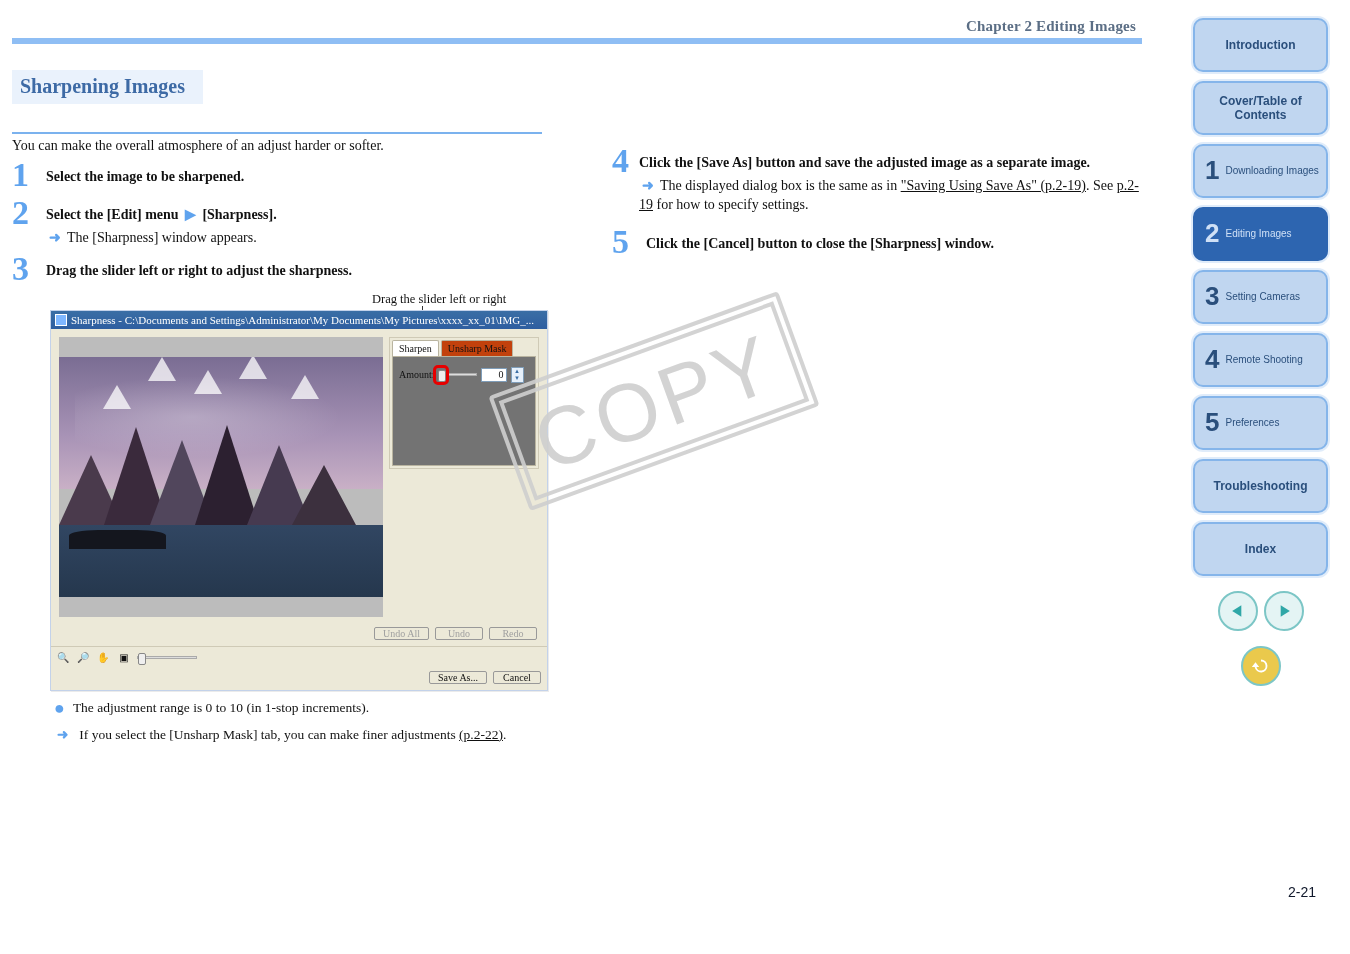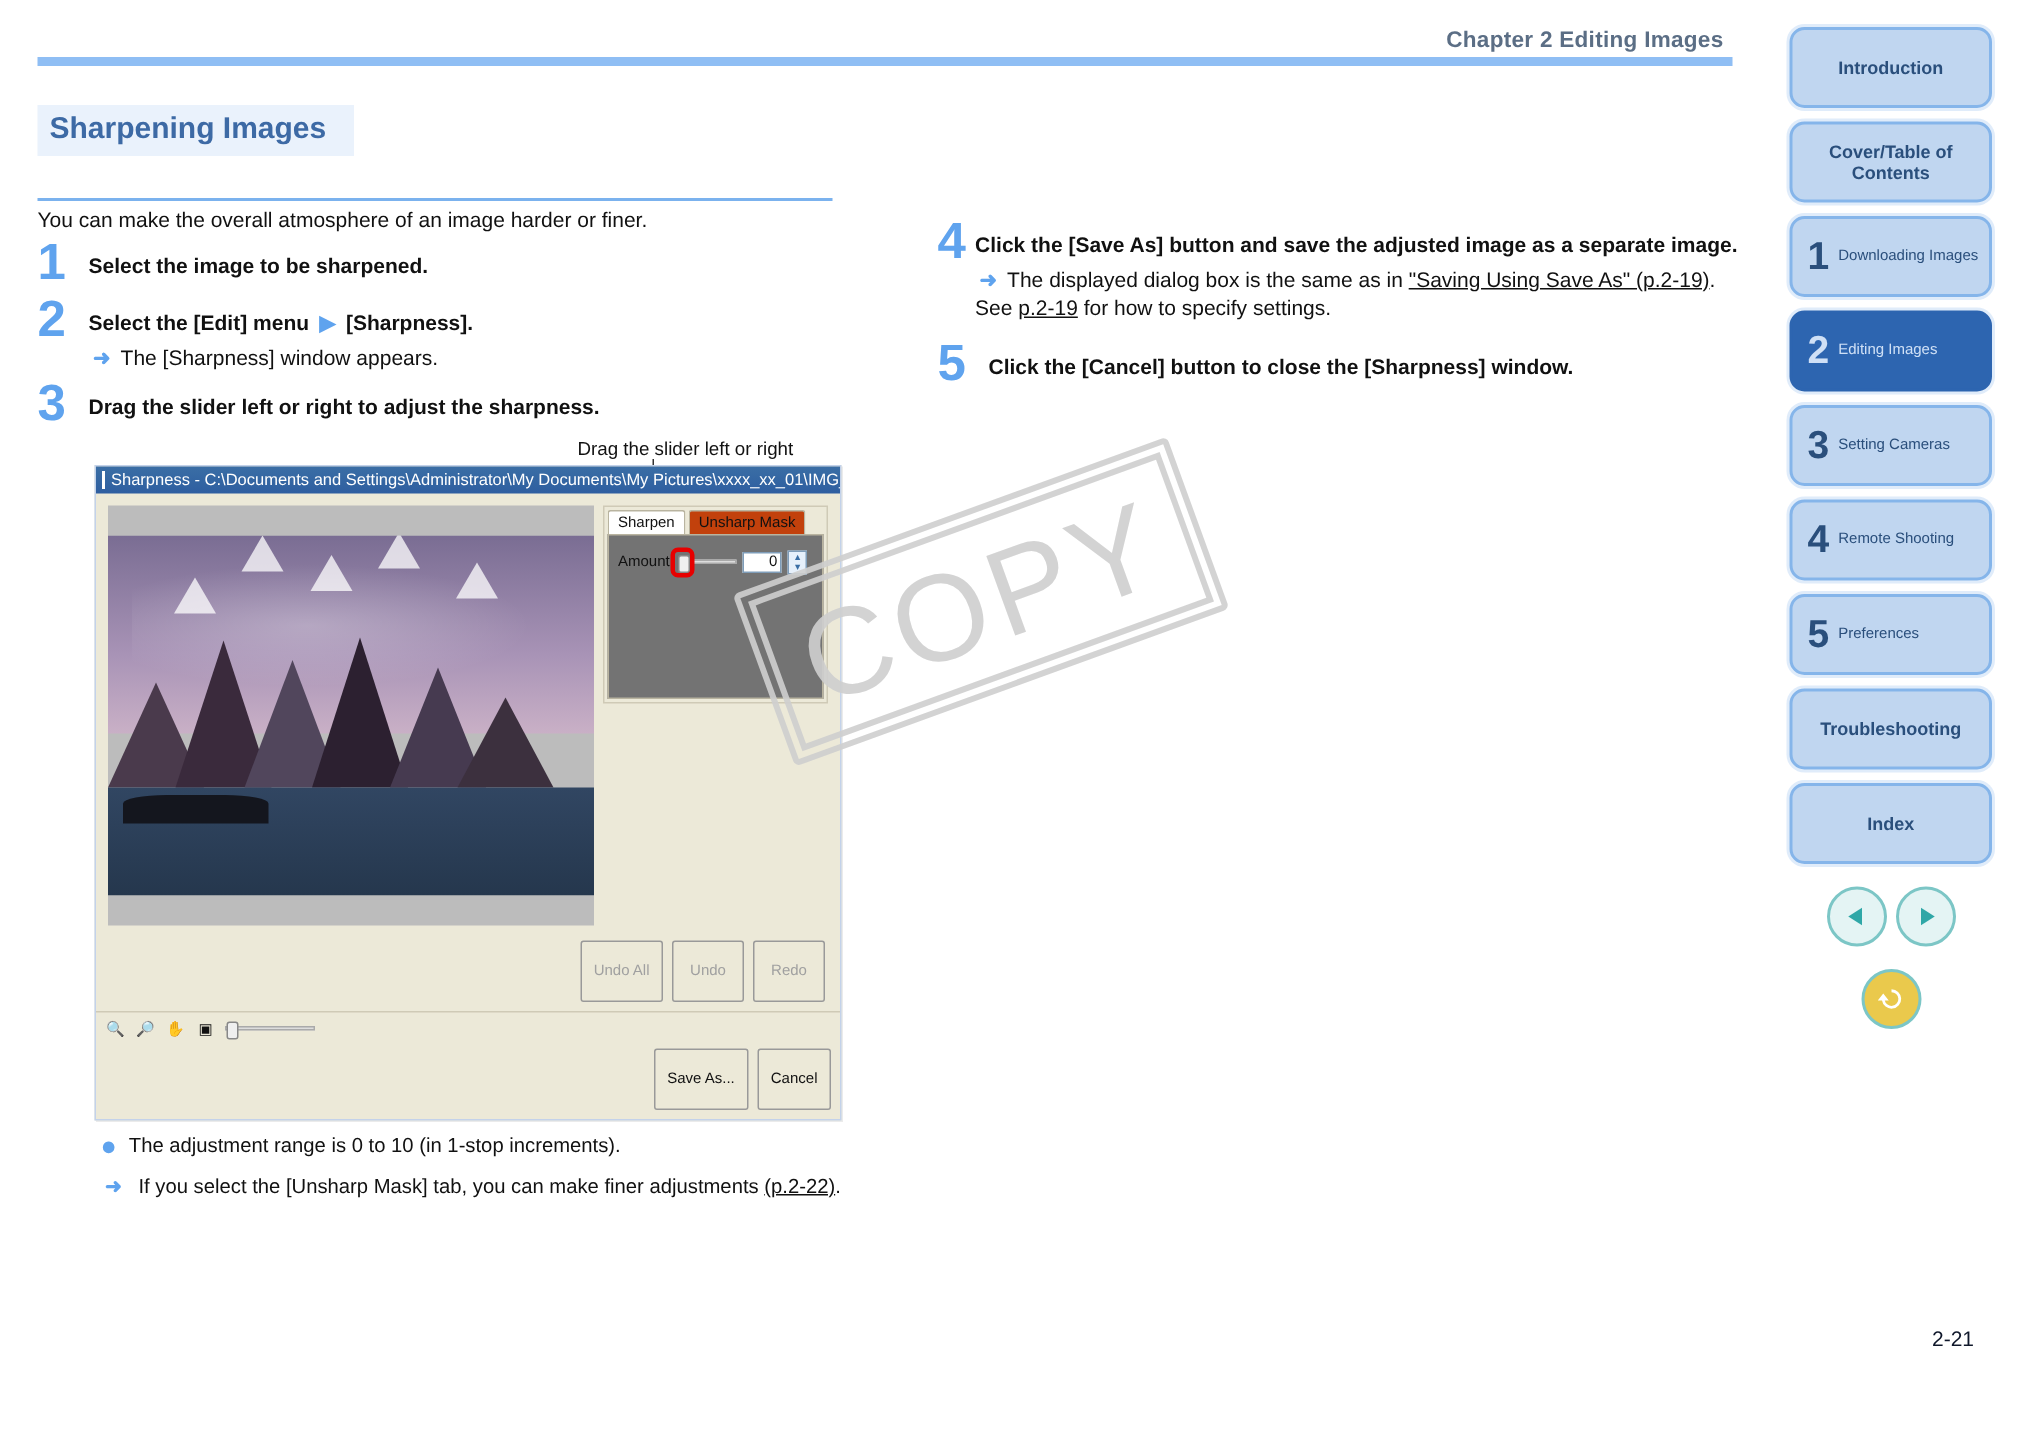--- a/index.html
+++ b/index.html
@@ -6,22 +6,23 @@
   html, body {
     margin: 0; padding: 0;
     width: 1350px; height: 954px;
     font-family: "Segoe UI", Arial, sans-serif;
     background: #fff;
     color: #111;
     position: relative;
   }
   .page {
     position: absolute;
-    left: 25px; top: 20px;
+    left: 12px; top: 20px;
     width: 1140px;
+    font-family: Liberation Serif, serif;
   }
 
   
   .chapter-bar {
     width: 1130px; height: 26px;
     border-top: 6px solid #8fbef4;
     margin-top: 18px;
     position: relative;
   }
   .chapter-bar .title {
@@ -124,21 +125,21 @@
   .num-input{width:26px;height:14px;border:1px solid #7f9db9;background:#fff;font-size:10px;text-align:right;padding-right:2px;}
   .spinner{width:13px;height:16px;background:#e6f0fb;border:1px solid #7f9db9;display:flex;flex-direction:column;}
   .spinner div{flex:1;font-size:7px;color:#3a6ea5;text-align:center;line-height:7px;}
 
   .win-toolbar{display:flex;align-items:center;gap:6px;padding:4px 6px;border-top:1px solid #cfcab6;font-size:10px;}
   .zoom-icon{width:14px;height:14px;display:flex;align-items:center;justify-content:center;}
   .zoom-slider{width:60px;height:3px;background:#ddd;border:1px solid #aaa;position:relative;}
   .zoom-thumb{position:absolute;left:0;top:-4px;width:8px;height:12px;background:#efefef;border:1px solid #888;border-radius:2px;}
 
   .win-buttons-row{display:flex;justify-content:flex-end;gap:6px;padding:2px 6px 6px;}
-  .win-button{font-size:10px;padding:14px 8px;background:#ece9d8;border:1px solid #999;border-radius:2px;min-width:48px;text-align:center;}
+  .win-button{font-size:10px;padding:0 8px;background:#ece9d8;border:1px solid #999;border-radius:2px;min-width:48px;text-align:center;}
   .win-button.disabled{color:#a0a0a0;}
 
   .bullet-row{display:flex;align-items:flex-start;gap:8px;margin-left:42px;margin-top:8px;font-size:13.5px;line-height:1.4;}
   .bullet-dot{color:#5fa3ee;font-size:18px;line-height:1;}
   .link{text-decoration: underline;}
 
   .col2-steps .step .body { font-size:14px; }
 
   
   .watermark{
@@ -195,21 +196,21 @@
   <div class="chapter-bar">
     <span class="title">Chapter 2   Editing Images</span>
   </div>
 
   <div class="section-head">Sharpening Images</div>
 
   <div class="columns">
 
     <div class="col">
       <hr class="hr-blue">
-      <div style="font-size:14px;margin-top:-2px">You can make the overall atmosphere of an image harder or finer.</div>
+      <div style="font-size:14px;margin-top:-2px">You can make the overall atmosphere of an adjust harder or softer.</div>
 
       <div class="step">
         <div class="num">1</div>
         <div class="body"><b>Select the image to be sharpened.</b></div>
       </div>
 
       <div class="step">
         <div class="num">2</div>
         <div class="body">
           <b><span>Select the [Edit] menu</span></b>

